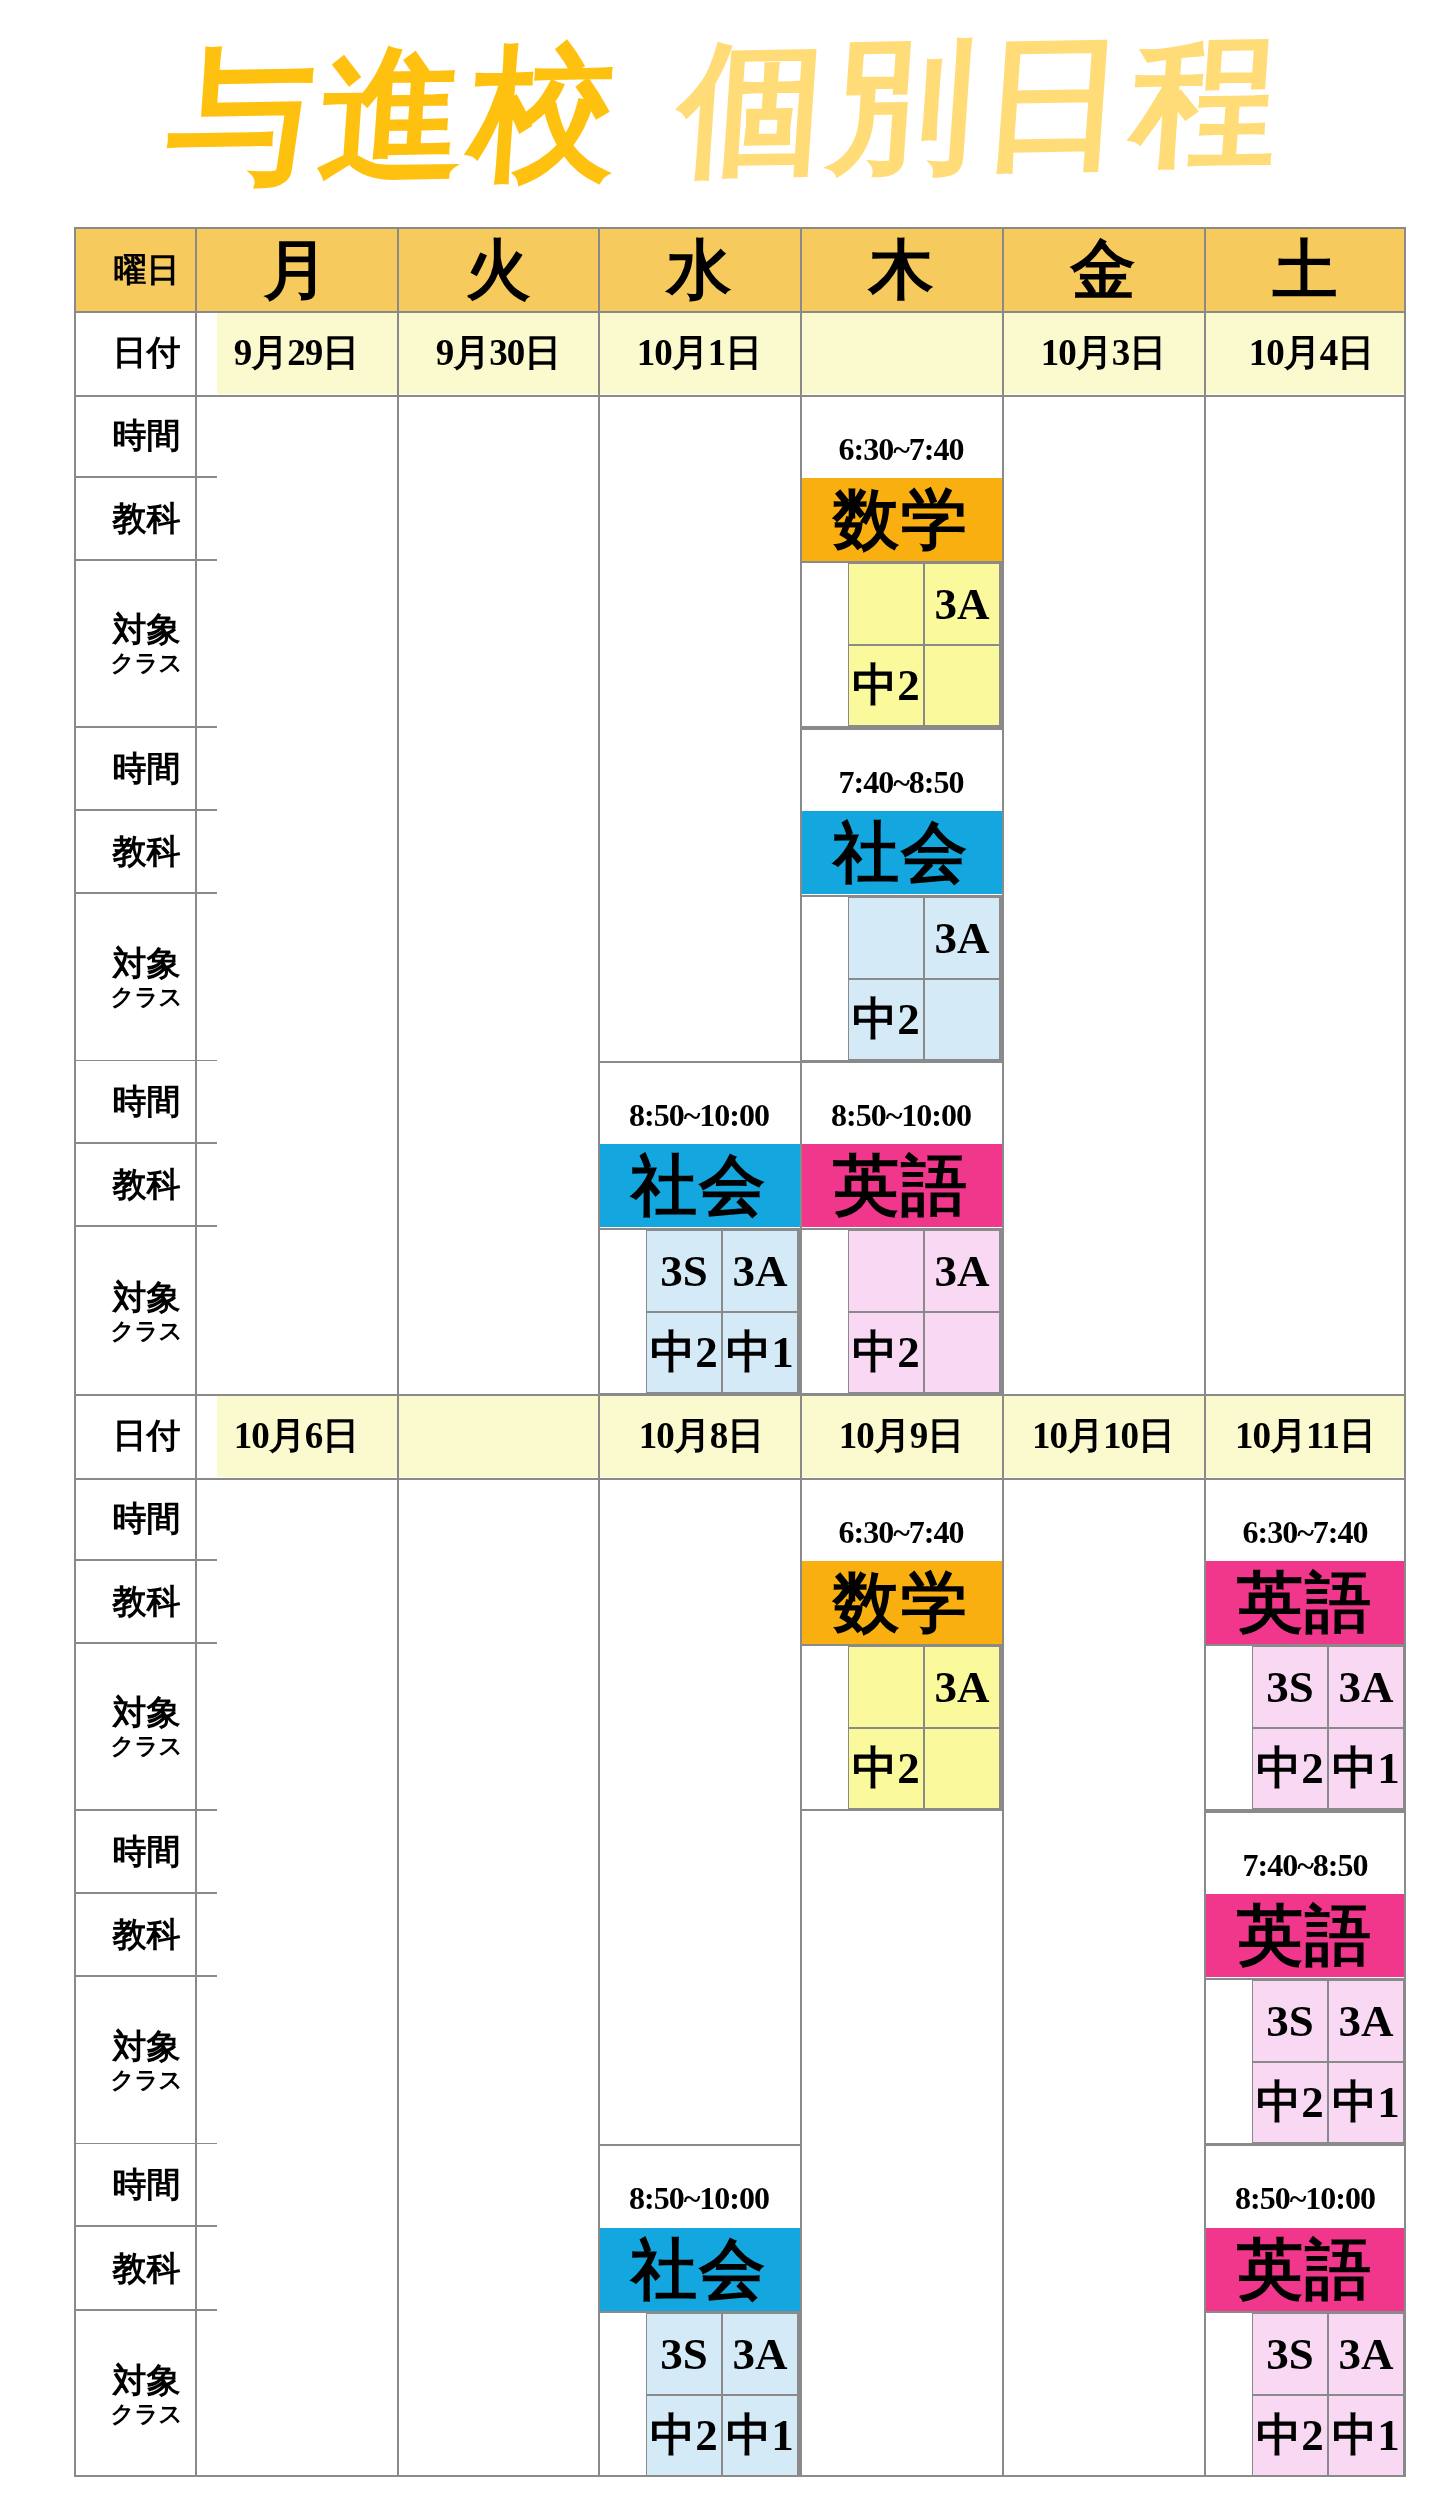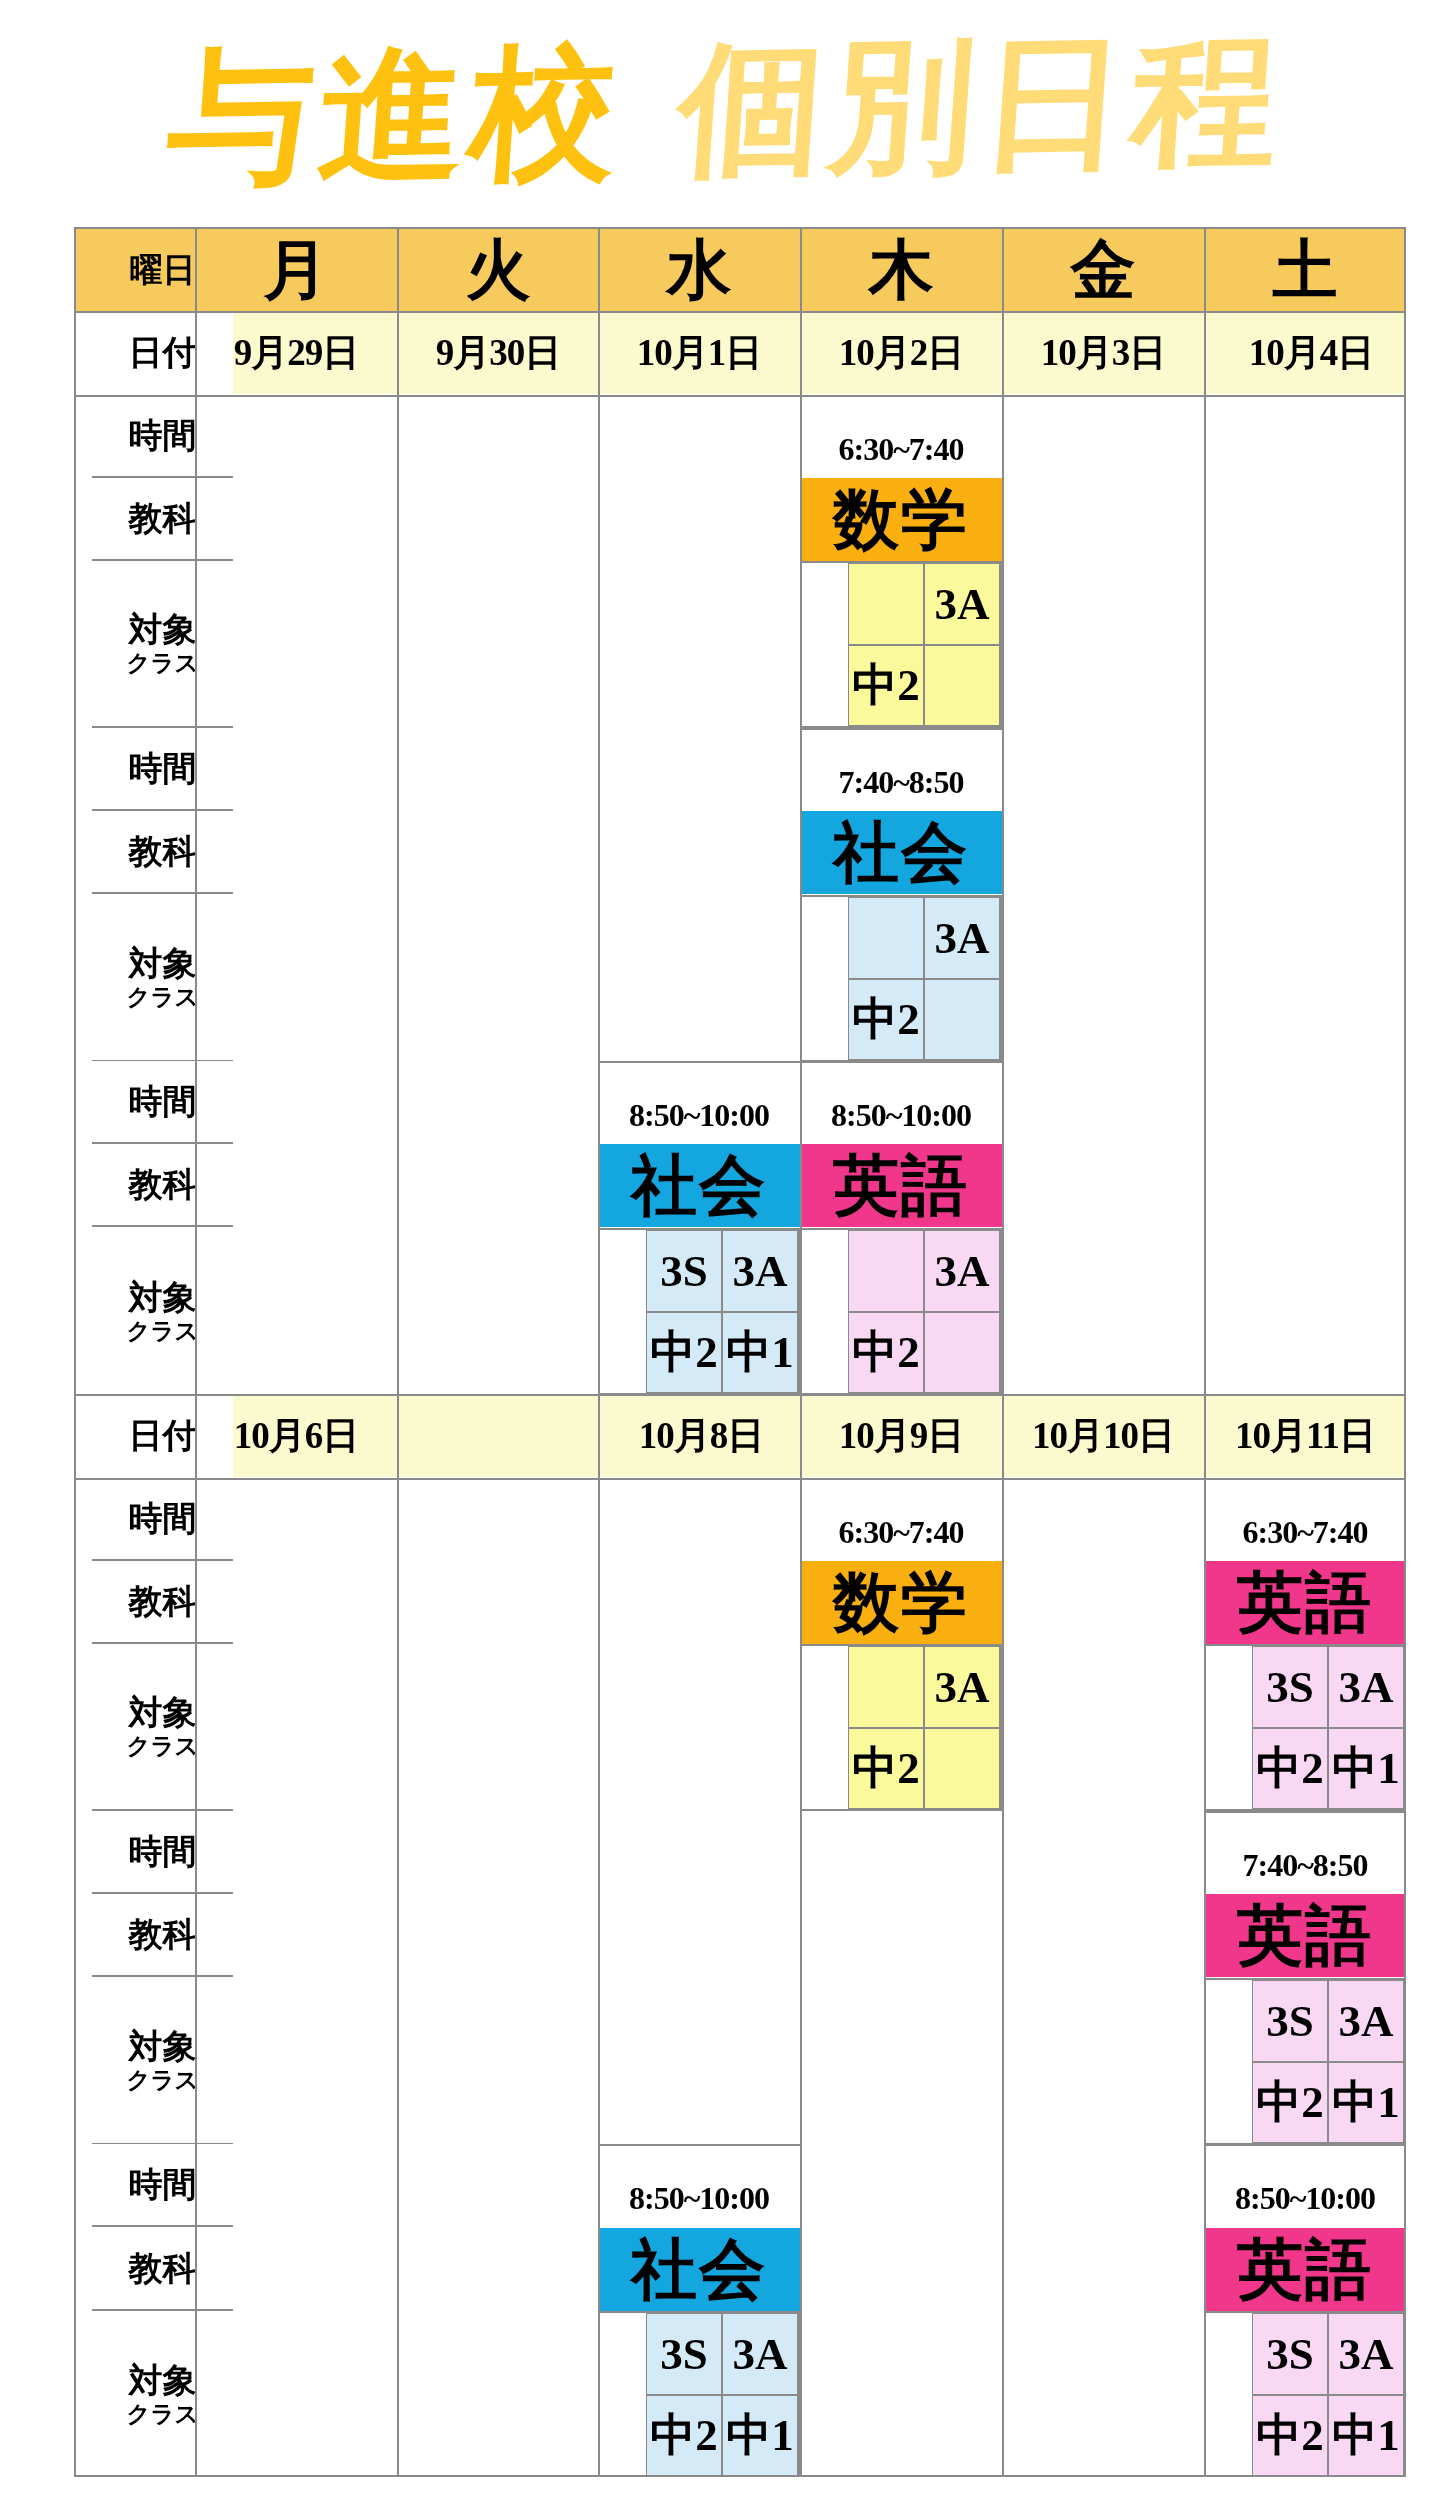--- a/index.html
+++ b/index.html
@@ -37,21 +37,21 @@
   .vline{position:absolute;top:0;bottom:0;width:2px;background:var(--grid);z-index:4;}
   .hline{position:absolute;left:0;width:1328px;height:2px;background:var(--grid);z-index:4;}
 
   .cellflex{display:flex;align-items:center;justify-content:center;}
 
   .day-head{position:absolute;width:202px;height:82px;z-index:2;
     font-family:"Liberation Serif","DejaVu Serif",serif;font-weight:bold;font-size:65px;}
   .date-cell{position:absolute;width:202px;height:83px;z-index:2;
     font-family:"Liberation Serif","DejaVu Serif",serif;font-weight:bold;font-size:37px;letter-spacing:-1px;}
 
-  .lbl{position:absolute;left:16px;width:141px;z-index:2;background:#fff;
+  .lbl{position:absolute;left:0;width:141px;z-index:2;background:#fff;
     border-bottom:2px solid var(--grid);
     display:flex;flex-direction:column;align-items:center;justify-content:center;
     font-weight:bold;font-size:34px;line-height:1.15;}
   .lbl.gold{background:transparent;border-bottom:none;}
   .lbl .sub{font-size:23.5px;text-align:center;}
 
   .time-cell{position:absolute;width:202px;height:106px;background:#fff;z-index:2;
     border-top:2px solid var(--grid);
     display:flex;align-items:center;justify-content:center;
     font-family:"Liberation Serif","DejaVu Serif",serif;font-weight:bold;font-size:32px;letter-spacing:-1px;}
@@ -105,21 +105,20 @@
     <div class="day-head cellflex" style="left:321px;top:0;">火</div>
     <div class="day-head cellflex" style="left:522px;top:0;">水</div>
     <div class="day-head cellflex" style="left:724px;top:0;">木</div>
     <div class="day-head cellflex" style="left:926px;top:0;">金</div>
     <div class="day-head cellflex" style="left:1128px;top:0;">土</div>
 
     <div class="lbl" style="top:82px;height:83px;border-bottom:none;">日付</div>
     <div class="date-cell cellflex" style="left:119px;top:82px;">9月29日</div>
     <div class="date-cell cellflex" style="left:321px;top:82px;">9月30日</div>
     <div class="date-cell cellflex" style="left:522px;top:82px;">10月1日</div>
-    <div class="date-cell cellflex" style="left:724px;top:82px;">10月2日</div>
     <div class="date-cell cellflex" style="left:926px;top:82px;">10月3日</div>
     <div class="date-cell cellflex" style="left:1128px;top:82px;padding-left:12px;">10月4日</div>
 
     <div class="lbl" style="top:166px;height:83px;">時間</div>
     <div class="lbl" style="top:249px;height:83px;">教科</div>
     <div class="lbl" style="top:332px;height:167px;">
       <span>対象</span>
       <span class="sub">クラス</span>
     </div>
     <div class="lbl" style="top:499px;height:83px;">時間</div>

